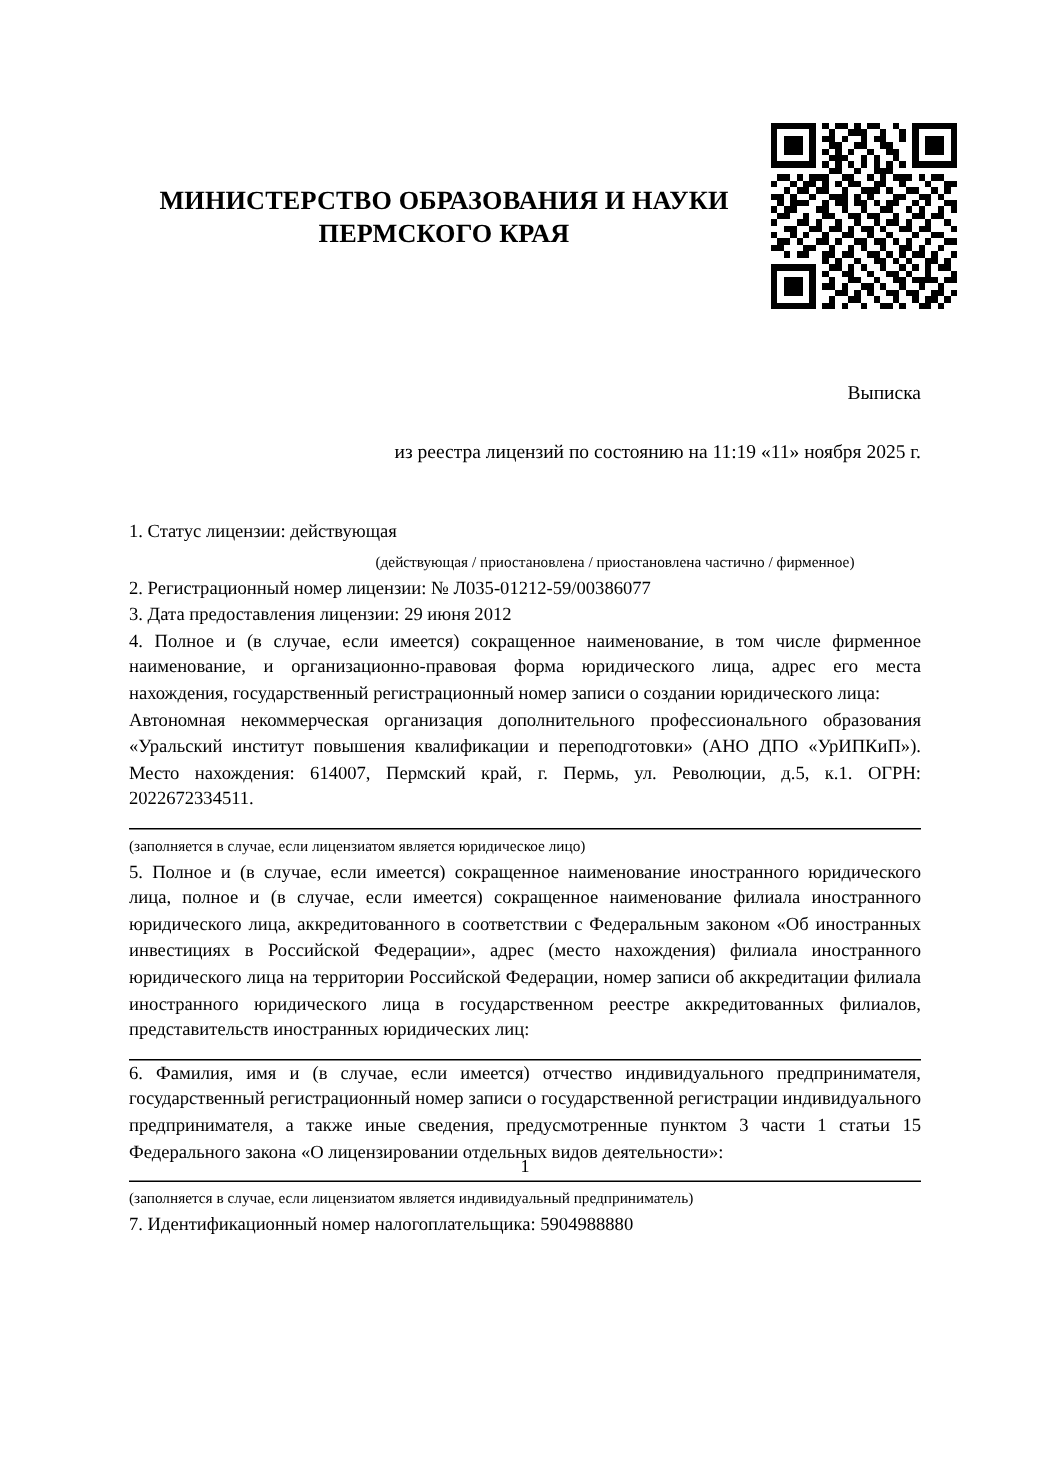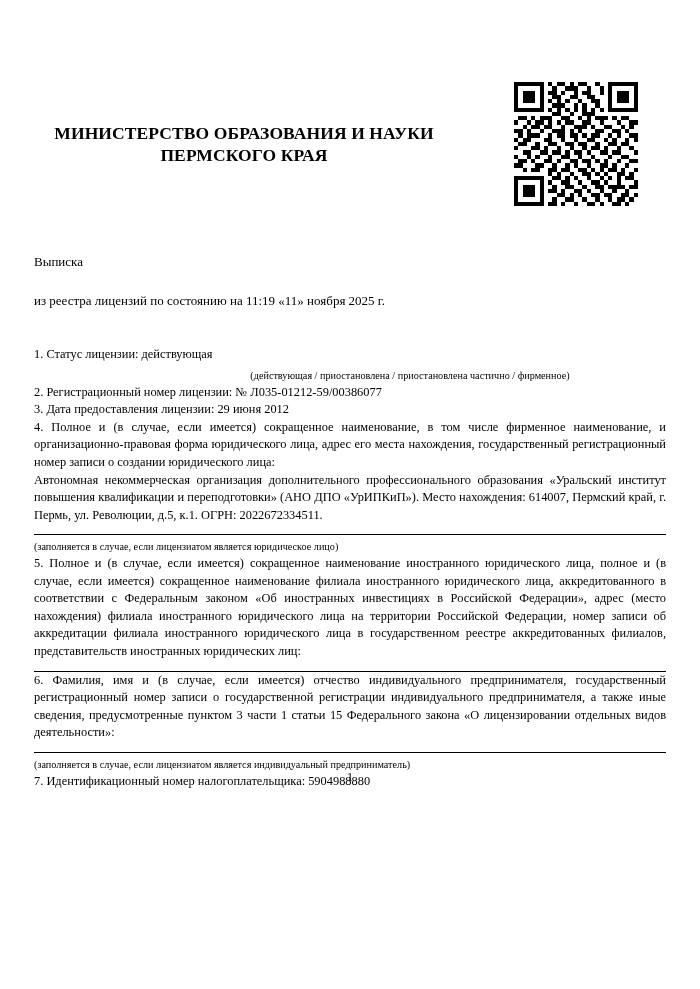--- a/index.html
+++ b/index.html
@@ -13,21 +13,21 @@
     position: relative;
     font-family: "Liberation Serif", serif;
     color: #000;
     overflow: hidden;
   }
   .page {
     position: relative;
     width: 700px;
     height: 827px;
     box-sizing: border-box;
-    padding: 0 34px;
+    padding: 0 86px;
   }
   .qr {
     position: absolute;
     top: 82px;
     right: 62px;
     width: 124px;
     height: 124px;
   }
   .qr svg { display: block; }
 
@@ -43,21 +43,21 @@
     line-height: 1.28;
     letter-spacing: 0.1px;
   }
   .header .subtitle {
     margin-top: 9px;
     font-size: 10.5px;
   }
 
   .doc-title {
     margin-top: 86px;
-    text-align: left;
+    text-align: right;
     font-size: 13px;
     line-height: 1.45;
   }
   .doc-title .line2 { margin-top: 20px; font-family: Liberation Serif, serif; }
 
   .section {
     font-size: 12.4px;
     line-height: 1.42;
     text-align: justify;
   }

